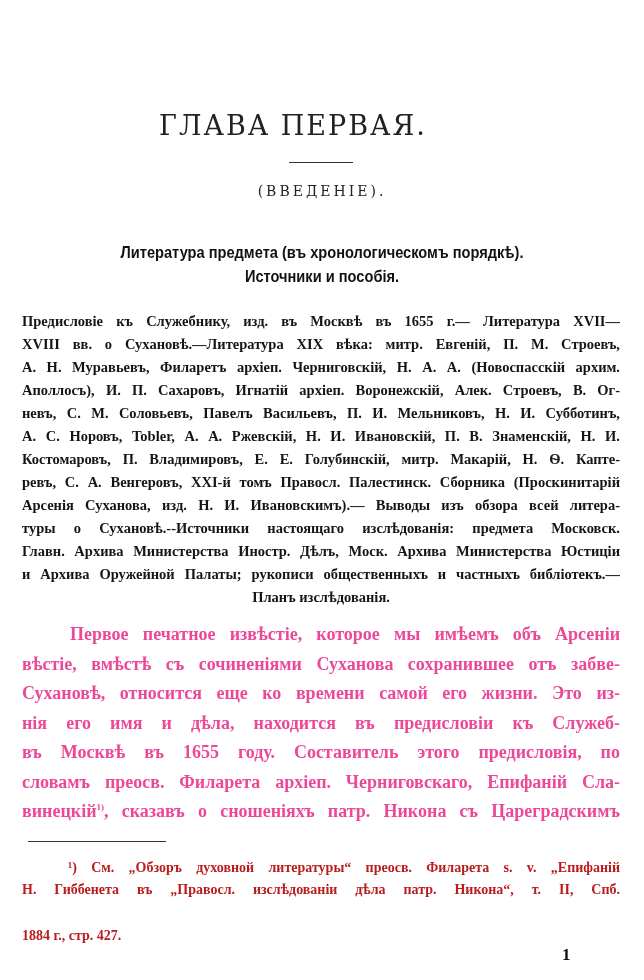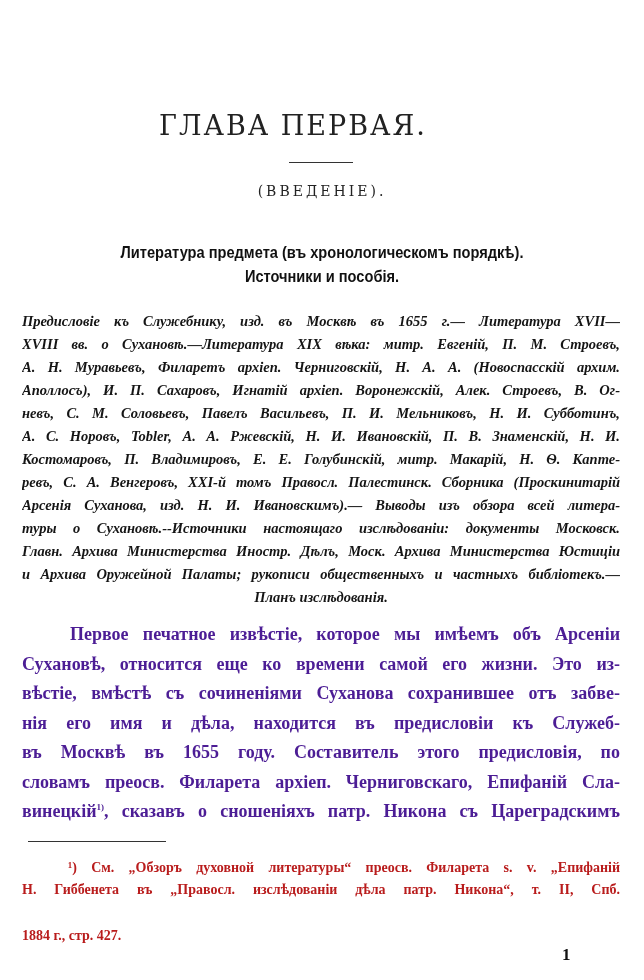--- a/index.html
+++ b/index.html
@@ -17,25 +17,25 @@
   .section-head {
     position: absolute; left: 0; width: 644px; top: 241px; text-align: center;
     font-family: "Liberation Sans", sans-serif; font-weight: bold; font-size: 17px; line-height: 24px;
     transform: scaleX(0.86); transform-origin: center top; color: #111;
   }
   .summary {
     position: absolute; left: 22px; width: 598px; top: 310px;
     font-family: "Liberation Serif", serif; font-weight: bold; font-size: 14.5px; line-height: 23px;
     text-align: justify; color: #151515;
   }
-  .summary .line { display: block; text-align: justify; text-align-last: justify; white-space: nowrap; overflow: hidden; font-style: italic; }
+  .summary .line { display: block; text-align: justify; text-align-last: justify; white-space: nowrap; overflow: hidden; }
   .summary .line.center { text-align: center; text-align-last: center; }
   .body-text {
     position: absolute; left: 22px; width: 598px; top: 620px;
-    font-family: "Liberation Serif", serif; font-weight: bold; font-size: 18px; line-height: 29.5px; color: #4c1d95;
+    font-family: "Liberation Serif", serif; font-weight: bold; font-size: 18px; line-height: 29.5px; color: #ec4899;
   }
   .body-text .line { display: block; text-align: justify; text-align-last: justify; white-space: nowrap; overflow: hidden; }
   .body-text .line.indent { padding-left: 48px; }
   .fn-rule { position: absolute; left: 28px; top: 841px; width: 138px; height: 1px; background: #333; }
   .footnote {
     position: absolute; left: 22px; width: 598px; top: 857px;
     font-family: "Liberation Serif", serif; font-weight: bold; font-size: 14px; line-height: 22px; color: #b91c1c;
   }
   .footnote .line { display: block; text-align: justify; text-align-last: justify; white-space: nowrap; overflow: hidden; }
   .footnote .line.indent { padding-left: 46px; }
@@ -63,30 +63,30 @@
   <div class="summary">
     <span class="line">Предисловіе къ Служебнику, изд. въ Москвѣ въ 1655 г.— Литература XVII—</span>
     <span class="line">XVIII вв. о Сухановѣ.—Литература XIX вѣка: митр. Евгеній, П. М. Строевъ,</span>
     <span class="line">А. Н. Муравьевъ, Филаретъ архіеп. Черниговскій, Н. А. А. (Новоспасскій архим.</span>
     <span class="line">Аполлосъ), И. П. Сахаровъ, Игнатій архіеп. Воронежскій, Алек. Строевъ, В. Ог-</span>
     <span class="line">невъ, С. М. Соловьевъ, Павелъ Васильевъ, П. И. Мельниковъ, Н. И. Субботинъ,</span>
     <span class="line">А. С. Норовъ, Tobler, А. А. Ржевскій, Н. И. Ивановскій, П. В. Знаменскій, Н. И.</span>
     <span class="line">Костомаровъ, П. Владимировъ, Е. Е. Голубинскій, митр. Макарій, Н. Ѳ. Капте-</span>
     <span class="line">ревъ, С. А. Венгеровъ, XXI-й томъ Правосл. Палестинск. Сборника (Проскинитарій</span>
     <span class="line">Арсенія Суханова, изд. Н. И. Ивановскимъ).— Выводы изъ обзора всей литера-</span>
-    <span class="line">туры о Сухановѣ.--Источники настоящаго изслѣдованіи: документы Московск.</span>
+    <span class="line">туры о Сухановѣ.--Источники настоящаго изслѣдованія: предмета Московск.</span>
     <span class="line">Главн. Архива Министерства Иностр. Дѣлъ, Моск. Архива Министерства Юстиціи</span>
     <span class="line">и Архива Оружейной Палаты; рукописи общественныхъ и частныхъ библіотекъ.—</span>
     <span class="line center">Планъ изслѣдованія.</span>
   </div>
 
   <div class="body-text">
     <span class="line indent">Первое печатное извѣстіе, которое мы имѣемъ объ Арсеніи</span>
+    <span class="line">вѣстіе, вмѣстѣ съ сочиненіями Суханова сохранившее отъ забве-</span>
     <span class="line">Сухановѣ, относится еще ко времени самой его жизни. Это из-</span>
-    <span class="line">вѣстіе, вмѣстѣ съ сочиненіями Суханова сохранившее отъ забве-</span>
     <span class="line">нія его имя и дѣла, находится въ предисловіи къ Служеб-</span>
     <span class="line">въ Москвѣ въ 1655 году. Составитель этого предисловія, по</span>
     <span class="line">словамъ преосв. Филарета архіеп. Черниговскаго, Епифаній Сла-</span>
     <span class="line"><span>винецкій</span><sup>1)</sup><span>, сказавъ о сношеніяхъ патр. Никона съ Цареградскимъ</span></span>
   </div>
 
   <div class="fn-rule"></div>
 
   <div class="footnote">
     <span class="line indent"><span>¹)</span> <span>См. „Обзоръ духовной литературы“ преосв. Филарета s. v. „Епифаній</span></span>

